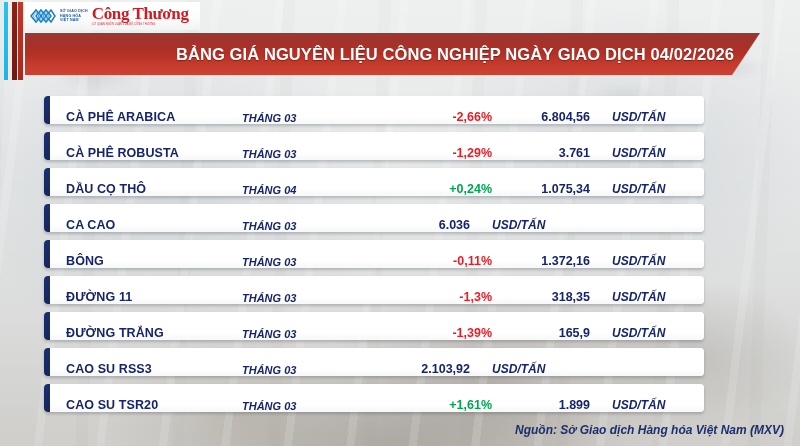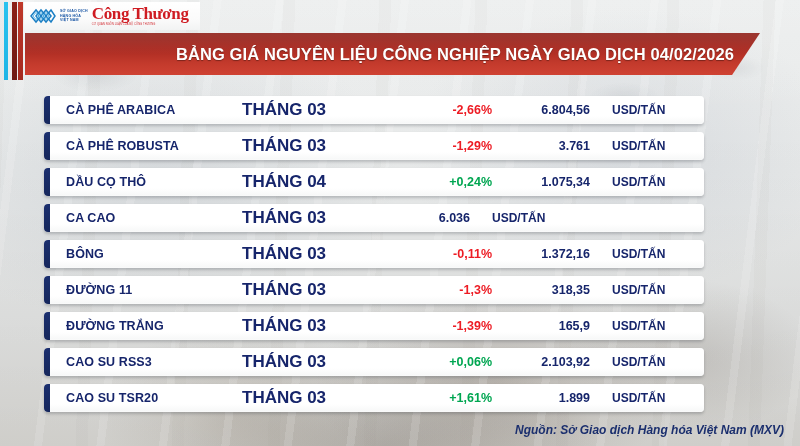--- a/index.html
+++ b/index.html
@@ -131,41 +131,42 @@
     position:absolute; left:44px; top:96px;
     width:660px;
   }
   .row {
     position:relative;
     height:28px;
     margin-bottom:8px;
     background:linear-gradient(180deg,#ffffff 0%,#ffffff 72%,#f6f7f7 100%);
     border-radius:4px;
     box-shadow:0 2px 3px rgba(40,45,55,.24), 0 0 0 .5px rgba(255,255,255,.6) inset;
-    display:flex; align-items:center;
+    display:flex; align-items:flex-end;
   }
   .row-accent {
     position:absolute; left:0; top:0; bottom:0;
     width:6px;
     background:linear-gradient(180deg,#1b2f6e,#16275c);
     border-radius:4px 0 0 4px;
   }
   .c-name {
     flex:0 0 198px;
     padding-left:22px;
     color:#16256b;
     font-size:12.5px; font-weight:bold;
     letter-spacing:.1px;
     white-space:nowrap;
   }
   .c-month {
     flex:0 0 130px;
     color:#16256b;
-    font-size:17px; font-weight:bold;
-    white-space:nowrap;
+    font-size:11px; font-weight:bold;
+    white-space:nowrap;
+    font-style:italic;
   }
   .c-change {
     flex:0 0 120px;
     text-align:right;
     font-size:12.5px; font-weight:bold;
     white-space:nowrap;
   }
   .c-change.up   { color:#00a651; }
   .c-change.down { color:#ed1c24; }
   .c-price {
@@ -174,20 +175,21 @@
     padding-right:22px;
     color:#16256b;
     font-size:12.5px; font-weight:bold;
     white-space:nowrap;
   }
   .c-unit {
     flex:1 1 auto;
     color:#16256b;
     font-size:12px; font-weight:bold;
     white-space:nowrap;
+    font-style:italic;
   }
 
   
   .source {
     position:absolute; right:16px; bottom:9px;
     color:#1b2f6e;
     font-size:12px;
     font-weight:bold;
     font-style:italic;
     white-space:nowrap;
@@ -294,21 +296,20 @@
         <div class="c-name">ĐƯỜNG TRẮNG</div>
         <div class="c-month">THÁNG 03</div>
         <div class="c-change down">-1,39%</div>
         <div class="c-price">165,9</div>
         <div class="c-unit">USD/TẤN</div>
       </div>
       <div class="row">
         <div class="row-accent"></div>
         <div class="c-name">CAO SU RSS3</div>
         <div class="c-month">THÁNG 03</div>
-        <div class="c-change up">+0,06%</div>
         <div class="c-price">2.103,92</div>
         <div class="c-unit">USD/TẤN</div>
       </div>
       <div class="row">
         <div class="row-accent"></div>
         <div class="c-name">CAO SU TSR20</div>
         <div class="c-month">THÁNG 03</div>
         <div class="c-change up">+1,61%</div>
         <div class="c-price">1.899</div>
         <div class="c-unit">USD/TẤN</div>

